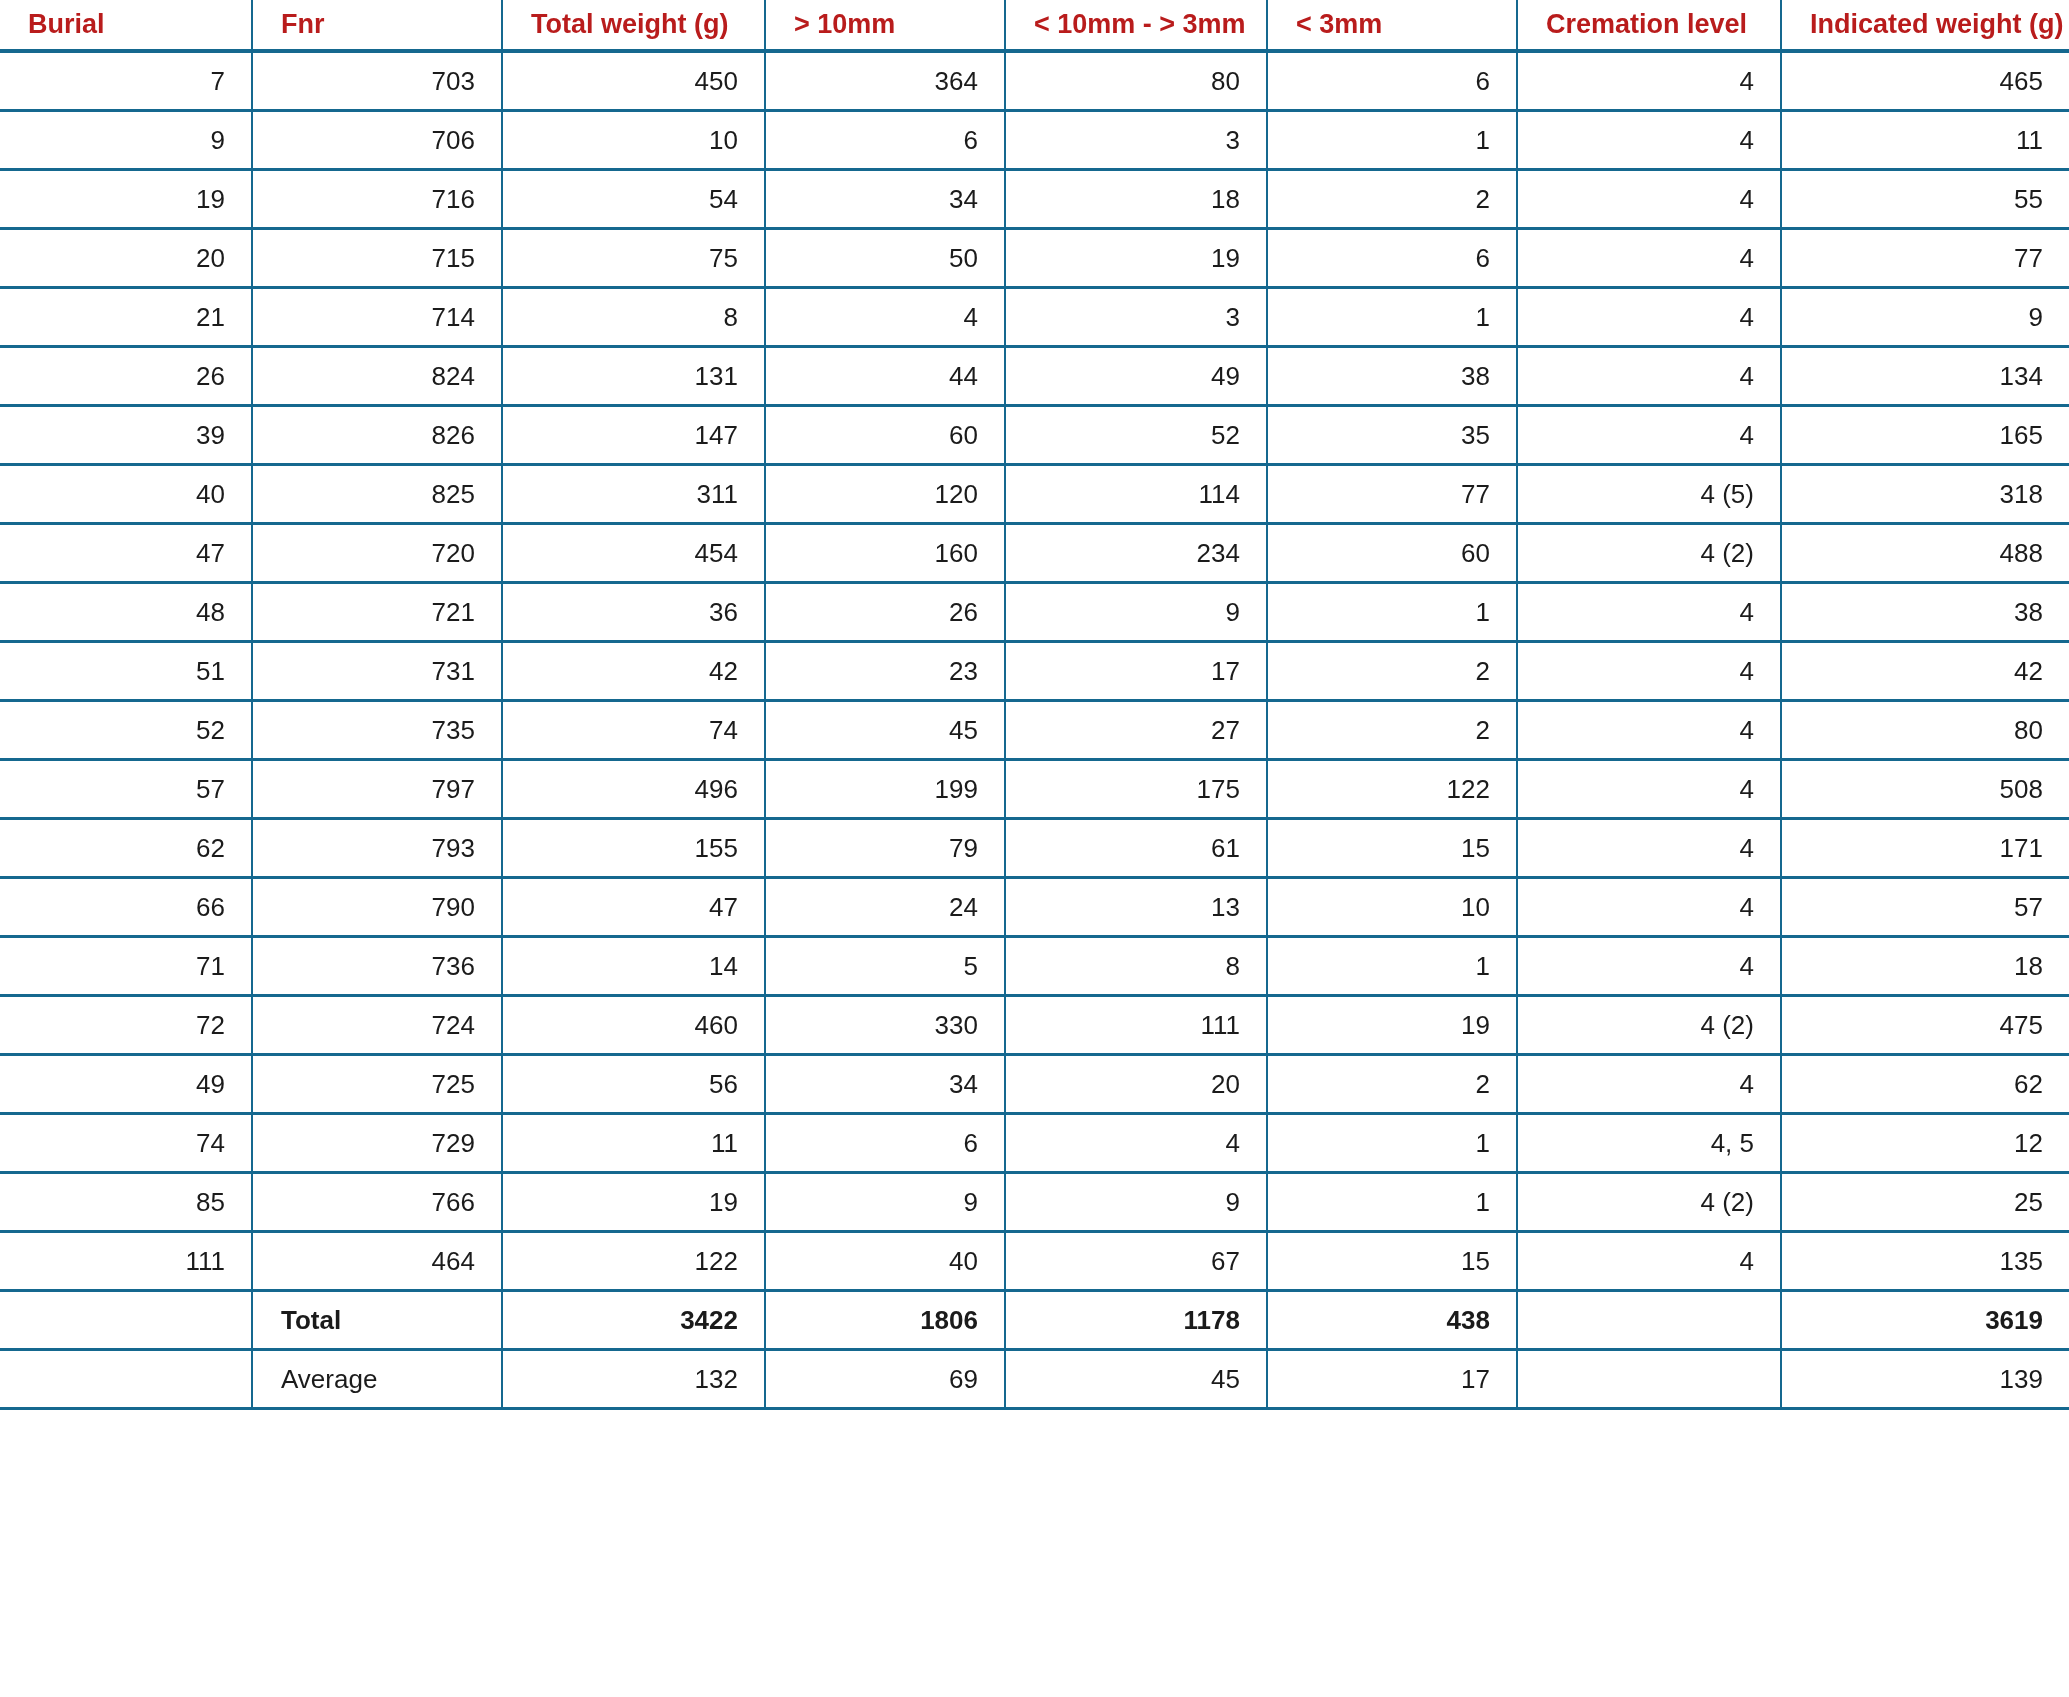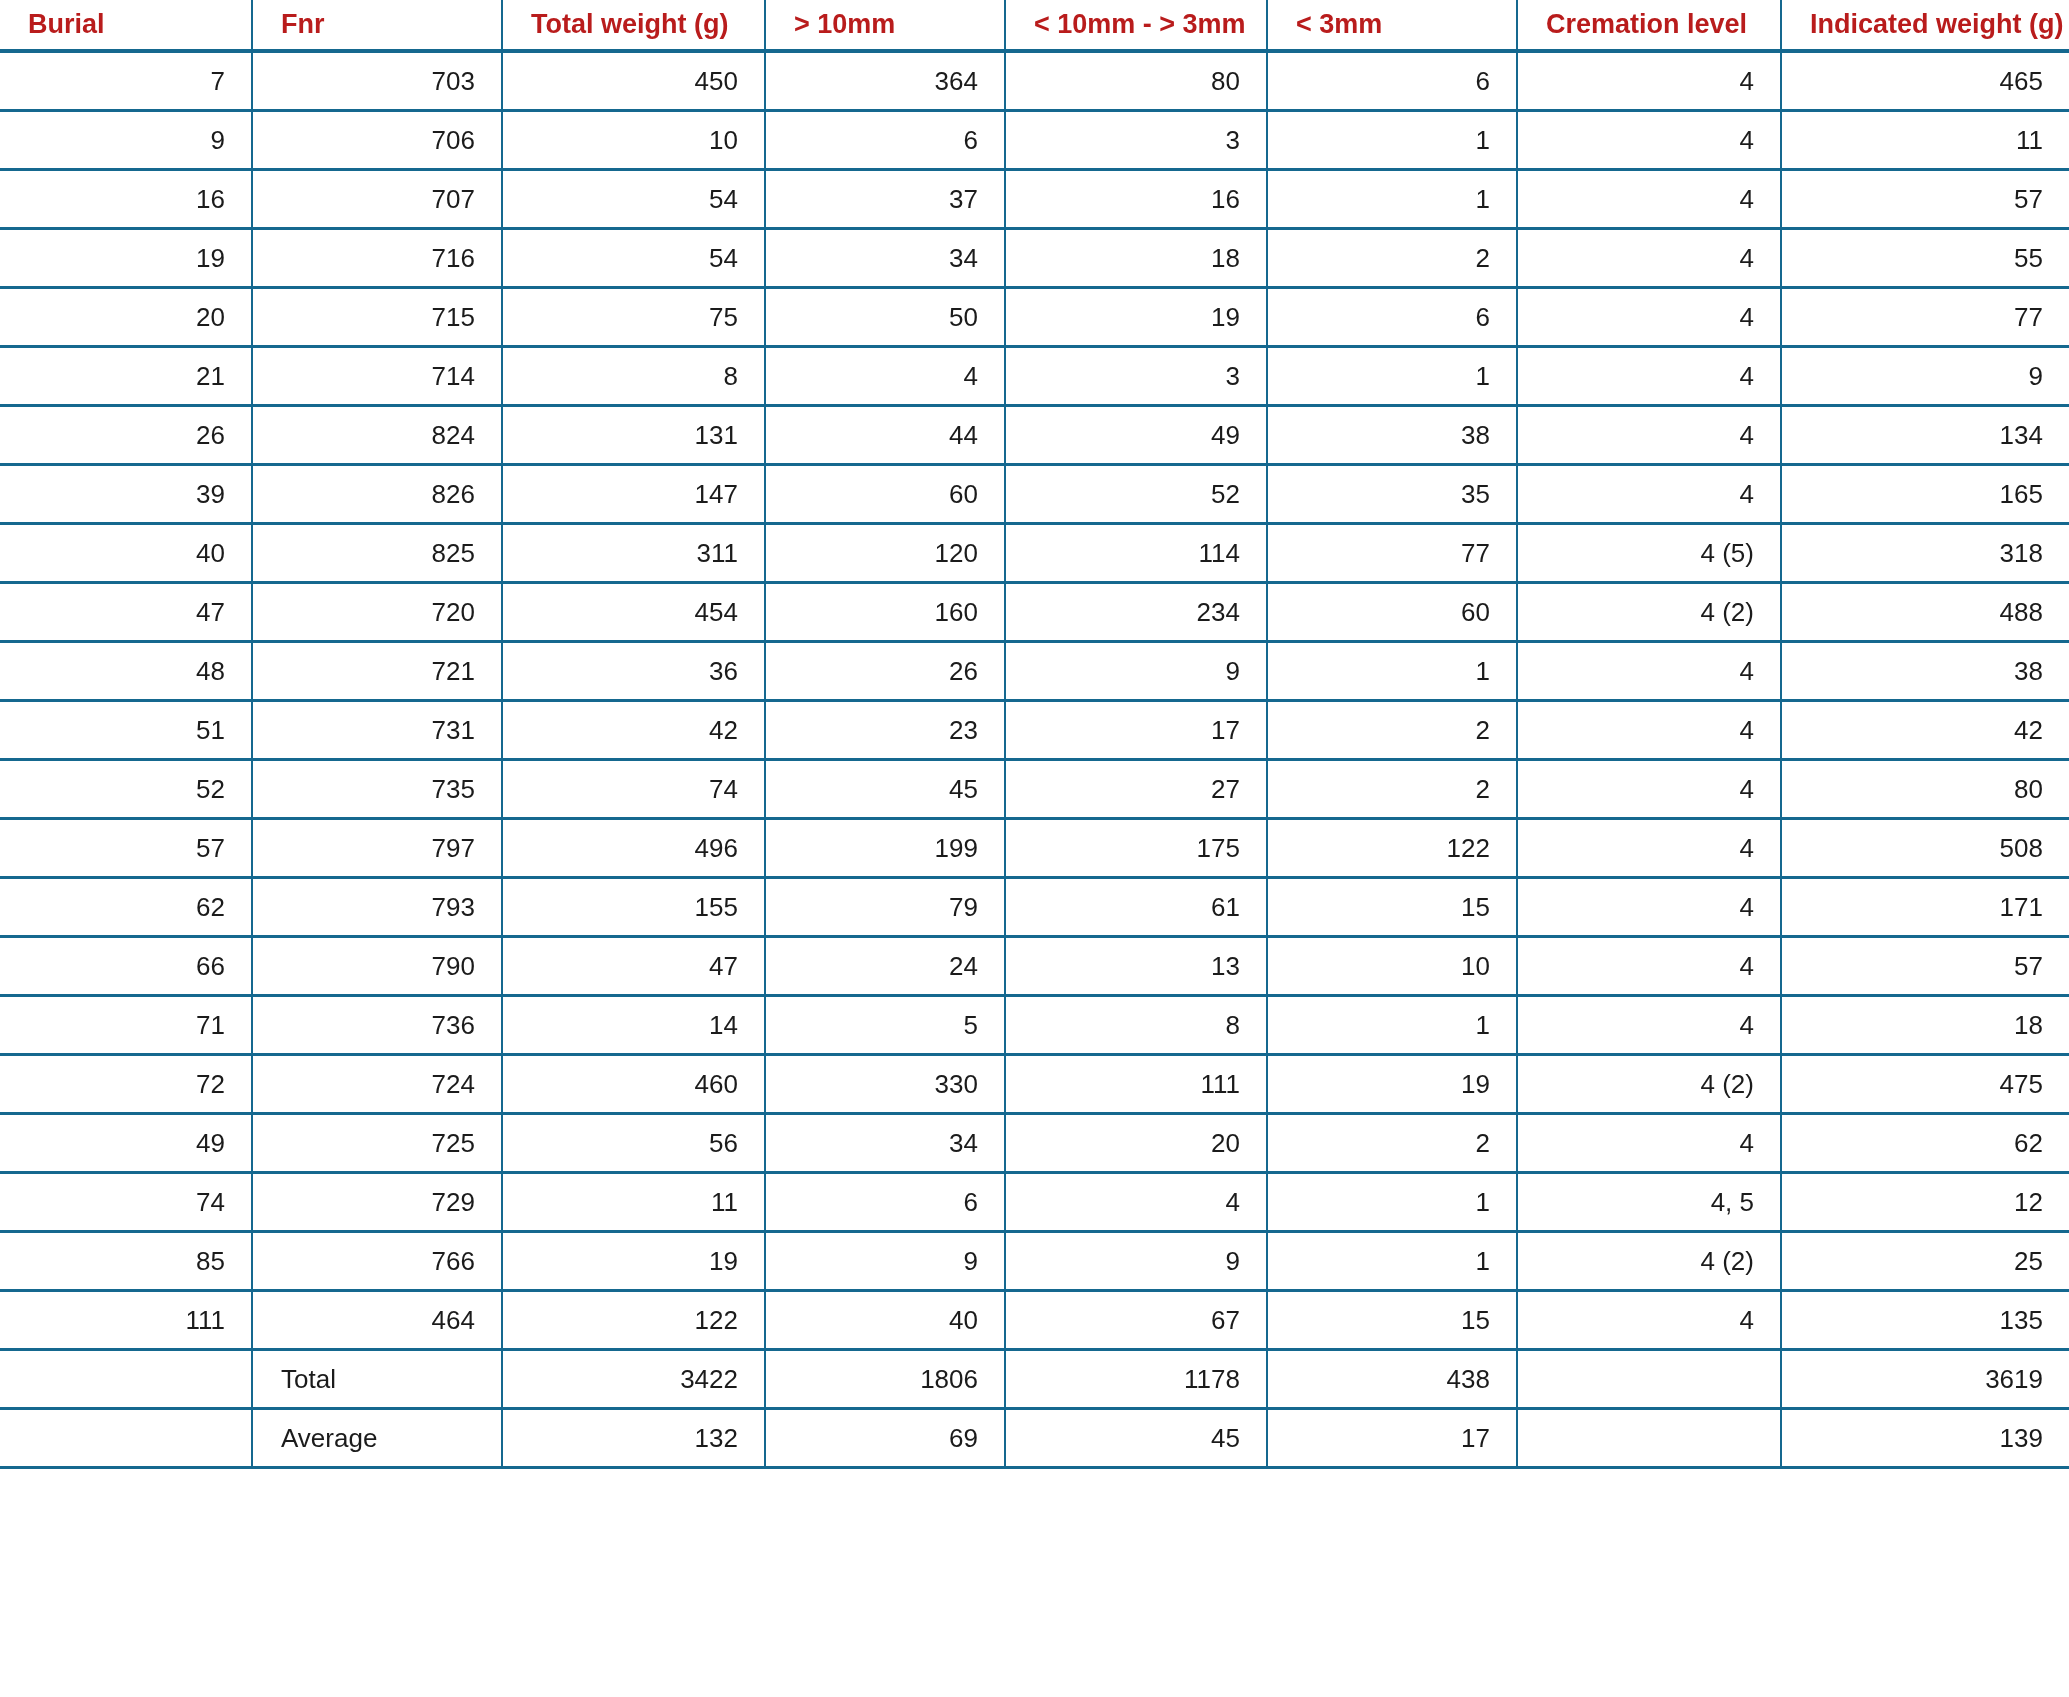--- a/index.html
+++ b/index.html
@@ -51,21 +51,21 @@
     border-bottom: 3px solid var(--border-color);
     text-align: right;
     padding: 0 26px 0 6px;
     font-size: 26px;
   }
   tbody td.label-cell {
     text-align: left;
     padding: 0 6px 0 28px;
   }
   tbody tr.total-row td {
-    font-weight: normal;
+    font-weight: bold;
   }
 </style>
 </head>
 <body>
 
 <table class="data-table">
   <colgroup>
     <col class="c0">
       <col class="c1">
       <col class="c2">
@@ -102,30 +102,20 @@
         <td>9</td>
         <td>706</td>
         <td>10</td>
         <td>6</td>
         <td>3</td>
         <td>1</td>
         <td>4</td>
         <td>11</td>
       </tr>
       <tr>
-        <td>16</td>
-        <td>707</td>
-        <td>54</td>
-        <td>37</td>
-        <td>16</td>
-        <td>1</td>
-        <td>4</td>
-        <td>57</td>
-      </tr>
-      <tr>
         <td>19</td>
         <td>716</td>
         <td>54</td>
         <td>34</td>
         <td>18</td>
         <td>2</td>
         <td>4</td>
         <td>55</td>
       </tr>
       <tr>

